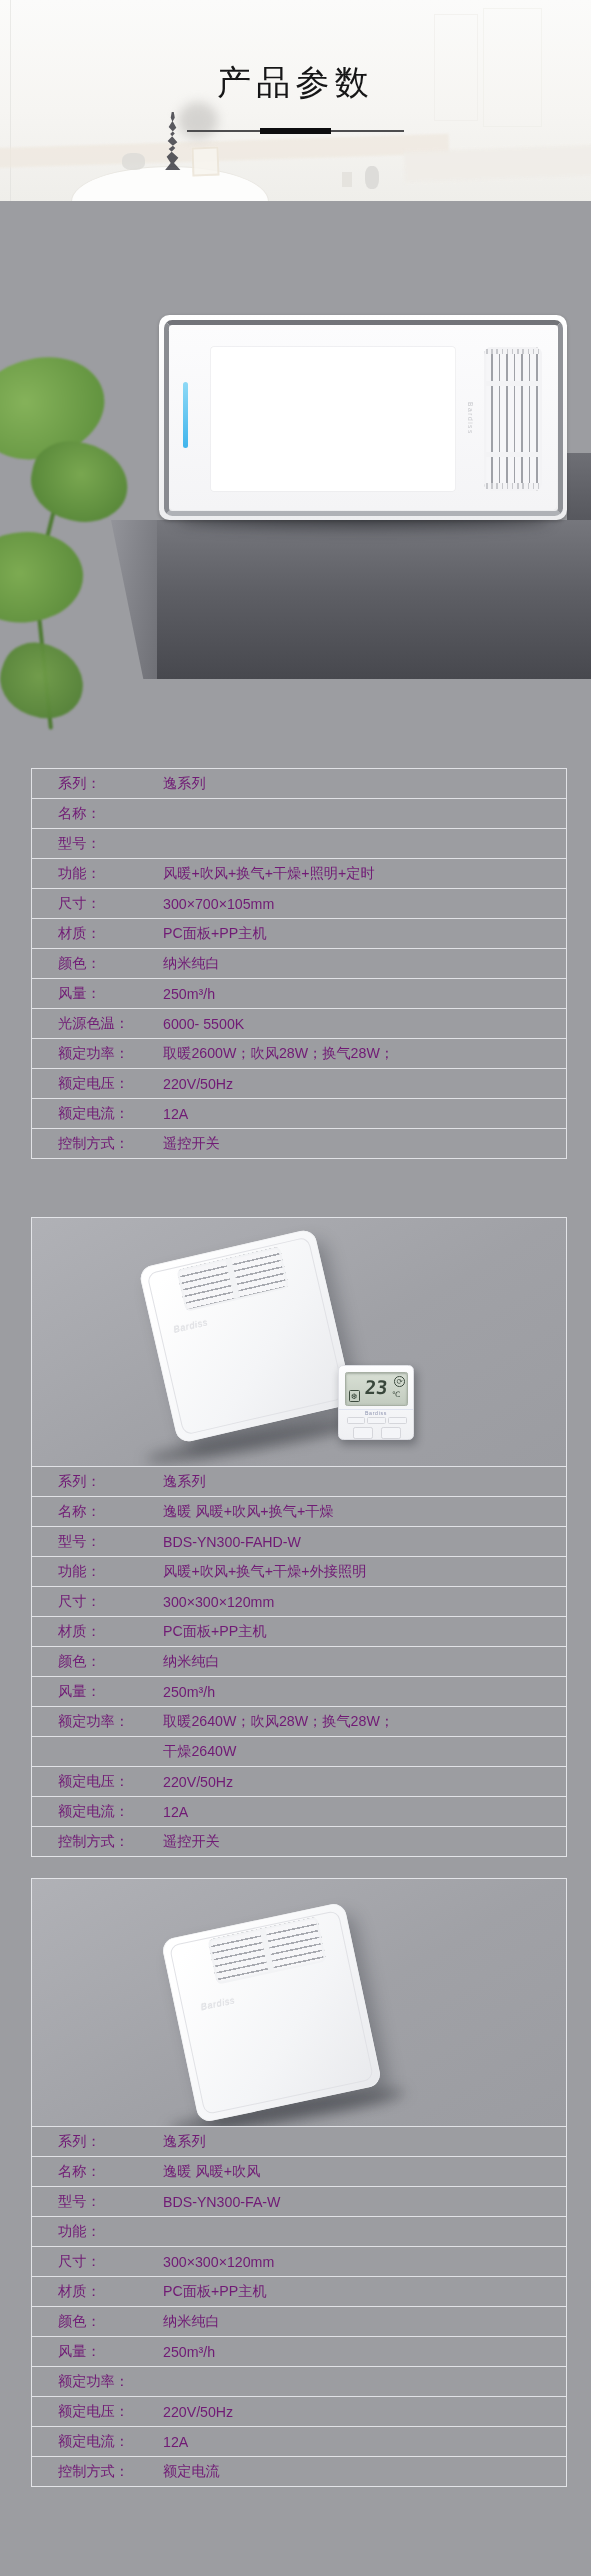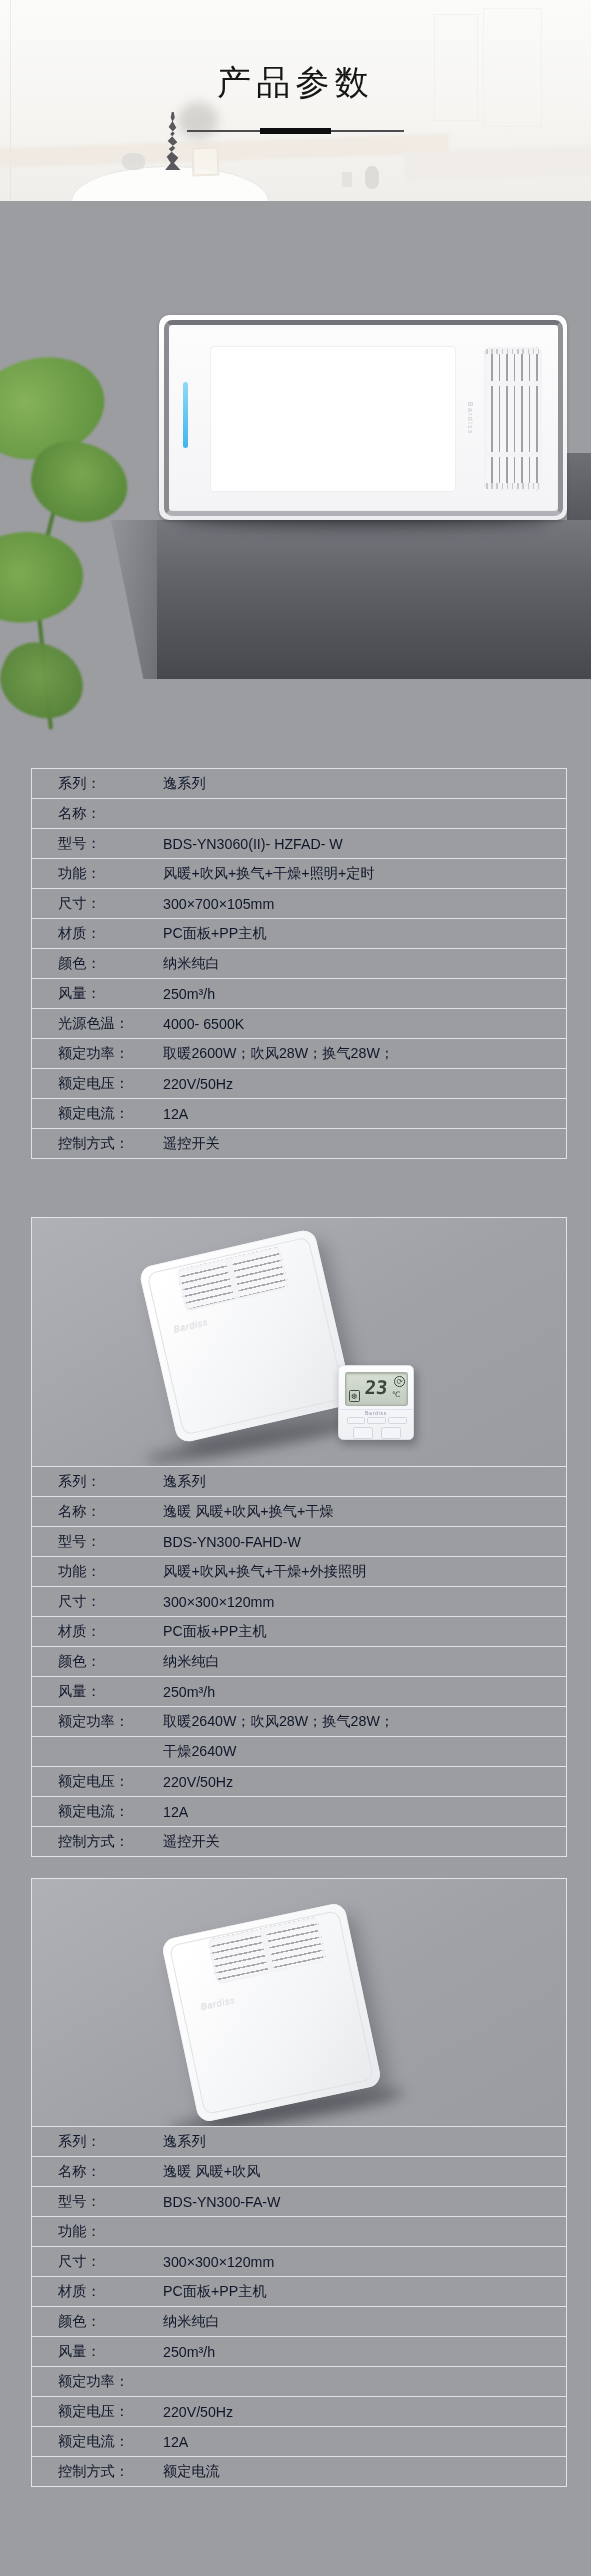--- a/index.html
+++ b/index.html
@@ -75,21 +75,21 @@
   .p1-grille .b1{top:2.2px;background:repeating-linear-gradient(90deg,#c7c8cc 0 1.5px,#f3f3f5 1.5px 5.2px);}
   .p1-grille .b2{top:34px;}
   .p1-grille .b3{bottom:34px;}
   .p1-grille .b4{bottom:2.2px;background:repeating-linear-gradient(90deg,#c7c8cc 0 1.5px,#f3f3f5 1.5px 5.2px);}
 
   
   .spec-table{position:absolute;left:31px;width:536px;border:1.5px solid rgba(240,241,245,.82);
         box-sizing:border-box;}
   .t1{top:768px;}
   .row{display:flex;align-items:center;height:29px;border-top:1.1px solid rgba(240,241,245,.82);
-        color:#0f172a;font-size:14.2px;}
+        color:#701a75;font-size:14.2px;}
   .spec-table > .row:first-child{border-top:none;}
   .lbl{flex:none;width:105px;padding-left:26px;}
   .val{flex:1;}
 
   
   .card{position:absolute;left:31px;width:536px;border:1.5px solid rgba(240,241,245,.85);
         box-sizing:border-box;}
   .c2{top:1217px;}
   .c3{top:1878px;}
   .stage{position:relative;overflow:hidden;
@@ -194,21 +194,20 @@
   <section class="spec-table t1">
     <div class="row">
         <span class="lbl">系列：</span>
         <span class="val">逸系列</span>
       </div>
     <div class="row">
         <span class="lbl">名称：</span>
       </div>
     <div class="row">
         <span class="lbl">型号：</span>
-        <span class="val">BDS-YN3060(II)- HZFAD- W</span>
       </div>
     <div class="row">
         <span class="lbl">功能：</span>
         <span class="val">风暖+吹风+换气+干燥+照明+定时</span>
       </div>
     <div class="row">
         <span class="lbl">尺寸：</span>
         <span class="val">300×700×105mm</span>
       </div>
     <div class="row">
@@ -218,21 +217,21 @@
     <div class="row">
         <span class="lbl">颜色：</span>
         <span class="val">纳米纯白</span>
       </div>
     <div class="row">
         <span class="lbl">风量：</span>
         <span class="val">250m³/h</span>
       </div>
     <div class="row">
         <span class="lbl">光源色温：</span>
-        <span class="val">4000- 6500K</span>
+        <span class="val">6000- 5500K</span>
       </div>
     <div class="row">
         <span class="lbl">额定功率：</span>
         <span class="val">取暖2600W；吹风28W；换气28W；</span>
       </div>
     <div class="row">
         <span class="lbl">额定电压：</span>
         <span class="val">220V/50Hz</span>
       </div>
     <div class="row">

